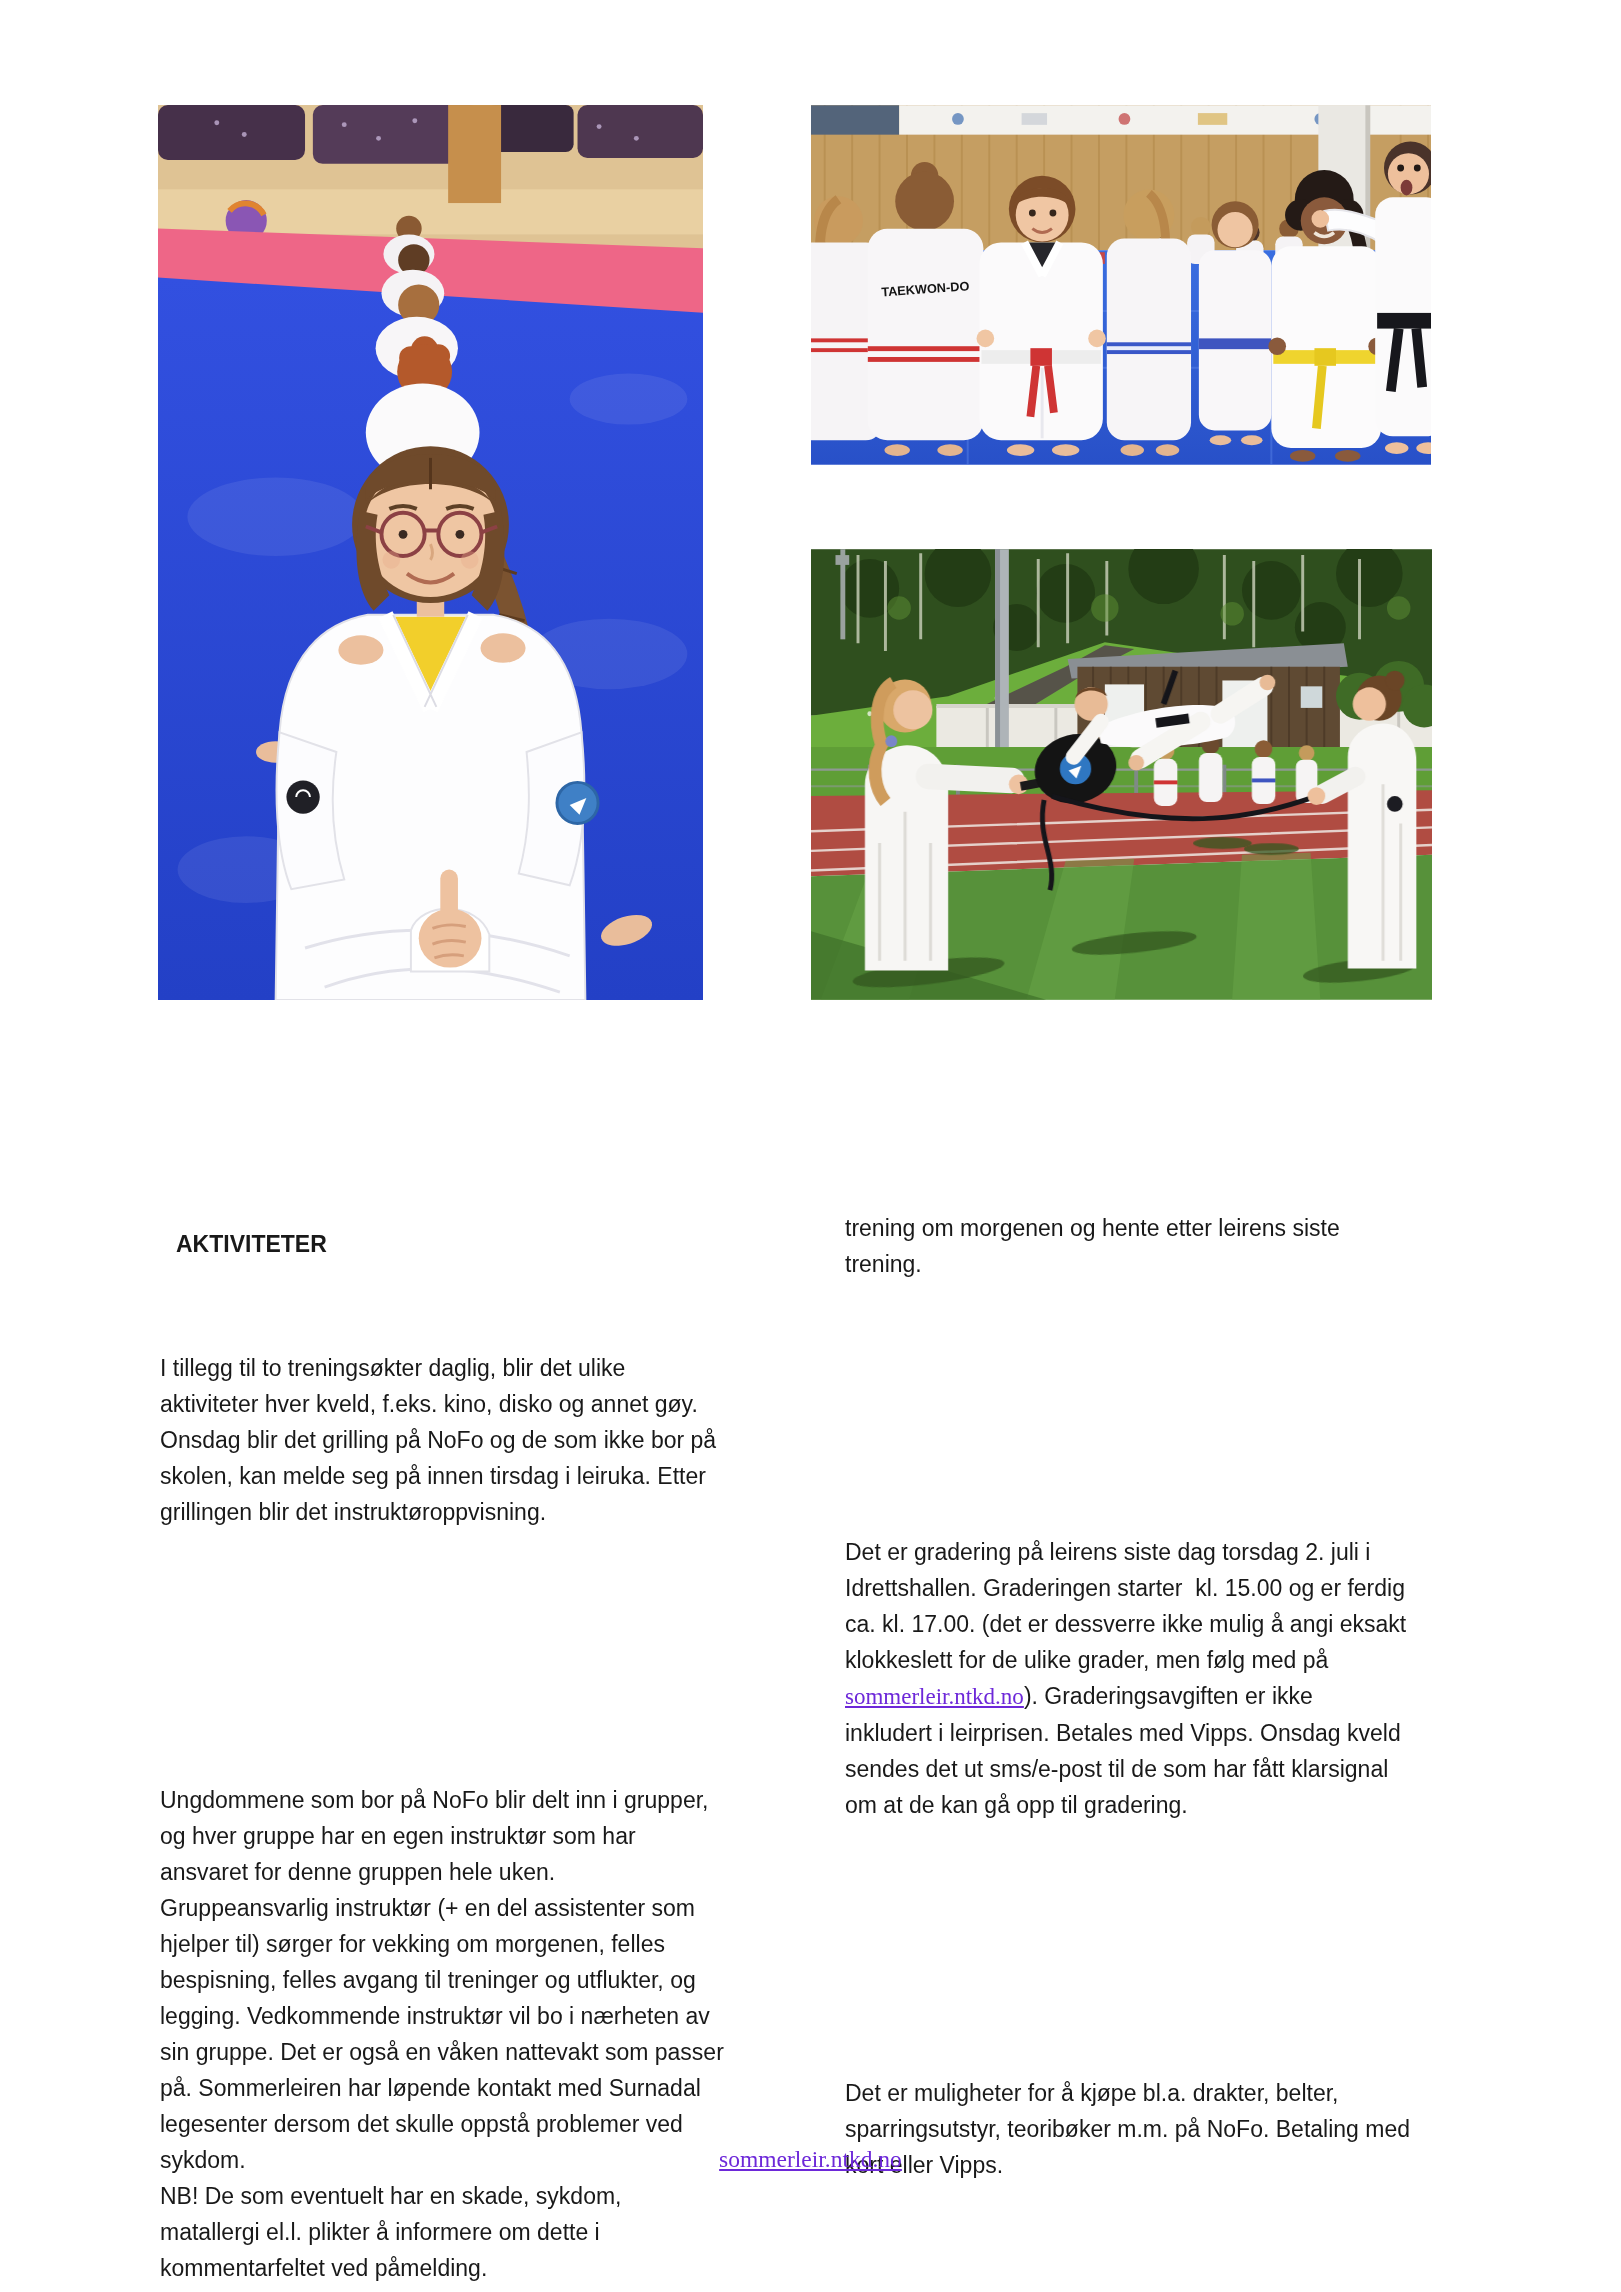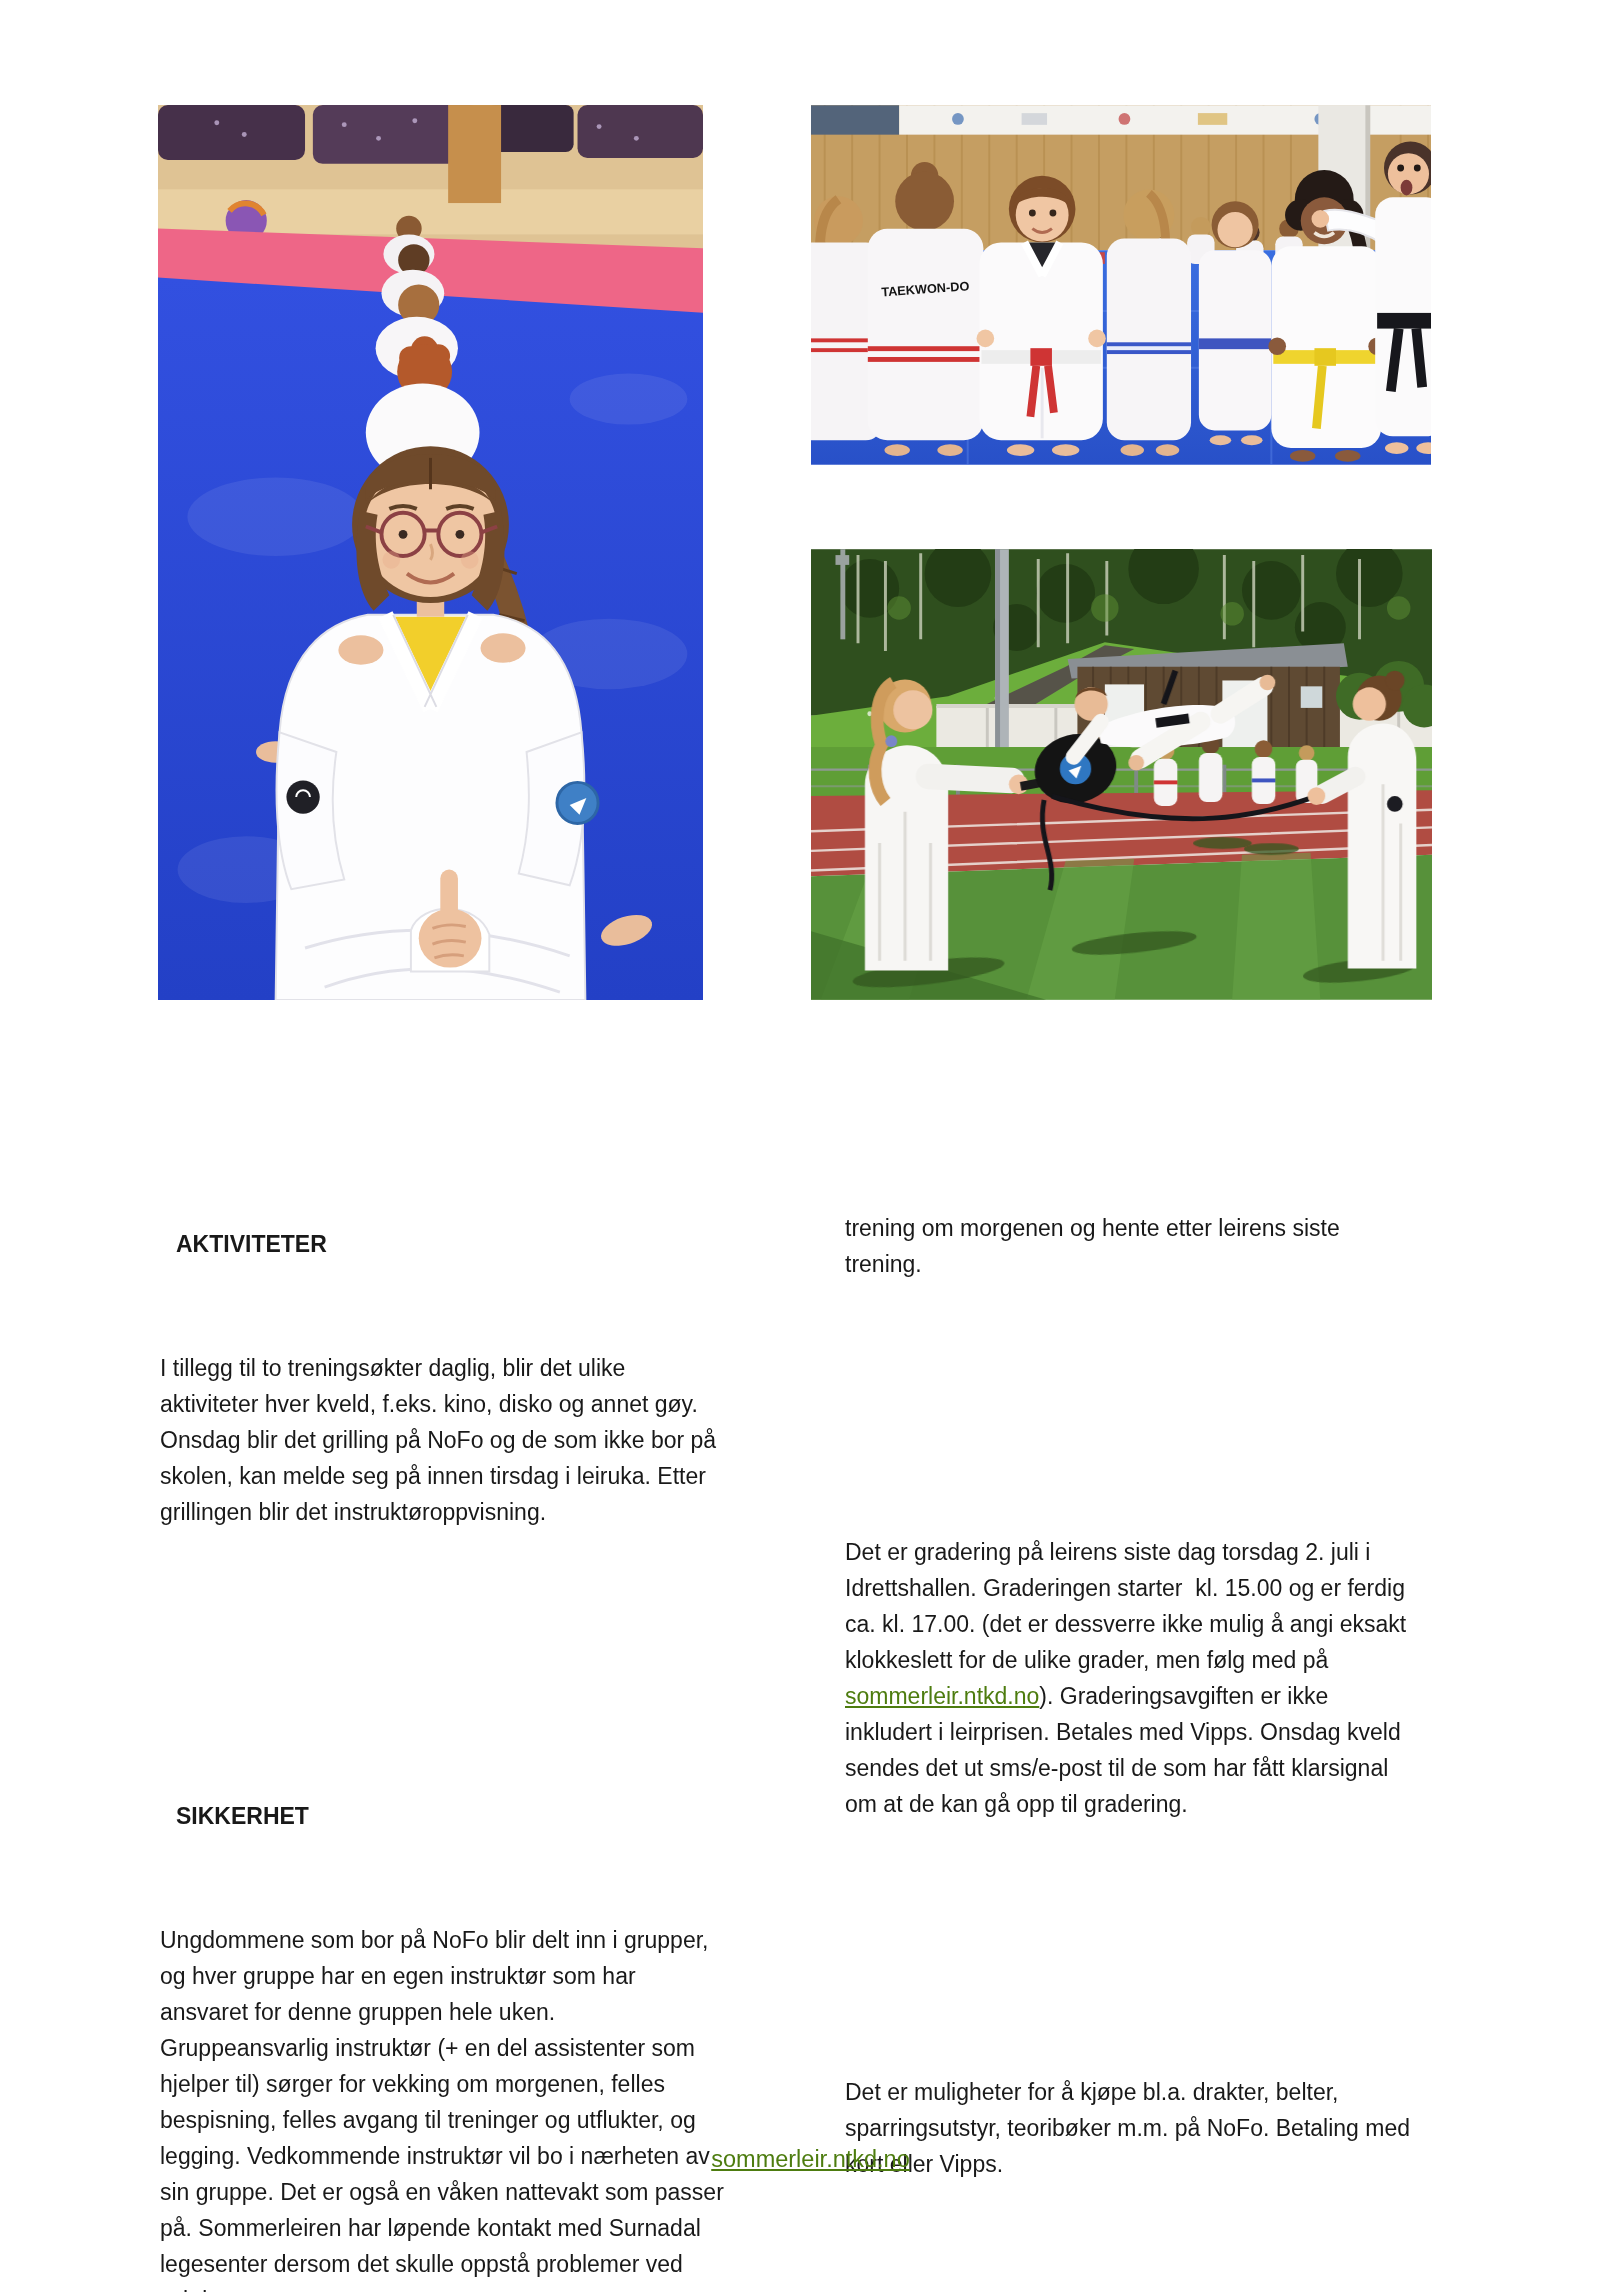--- a/index.html
+++ b/index.html
@@ -11,21 +11,21 @@
   .col {
     position:absolute; white-space:pre;
     font-size:23px; line-height:36px; width:608px;
   }
   .col-left  { left:160px; top:1066px; }
   .col-right { left:845px; top:1066px; }
   .block { margin:0 0 36px 0; }
   .block:last-child { margin-bottom:0; }
   .head { font-weight:700; margin:16px; }
   .body { margin:0; }
-  .inline-link, .footer-link { color:#4d7c0f; text-decoration:underline; cursor:pointer; }
+  .inline-link, .footer-link { color:#6d28d9; text-decoration:underline; cursor:pointer;font-family:Liberation Serif, serif; }
   .footer {
     position:absolute; left:0; top:2145px; width:1621px; text-align:center;
     font-size:23.5px; line-height:29px;
   }
 </style>
 </head>
 <body>
 
 <div class="page">
 
@@ -377,21 +377,20 @@
   <div class="col col-left">
     <div class="block">
       <div class="head">AKTIVITETER</div>
       <p class="body">I tillegg til to treningsøkter daglig, blir det ulike
 aktiviteter hver kveld, f.eks. kino, disko og annet gøy.
 Onsdag blir det grilling på NoFo og de som ikke bor på
 skolen, kan melde seg på innen tirsdag i leiruka. Etter
 grillingen blir det instruktøroppvisning.</p>
     </div>
     <div class="block">
-      <div class="head">SIKKERHET</div>
       <p class="body">Ungdommene som bor på NoFo blir delt inn i grupper,
 og hver gruppe har en egen instruktør som har
 ansvaret for denne gruppen hele uken.
 Gruppeansvarlig instruktør (+ en del assistenter som
 hjelper til) sørger for vekking om morgenen, felles
 bespisning, felles avgang til treninger og utflukter, og
 legging. Vedkommende instruktør vil bo i nærheten av
 sin gruppe. Det er også en våken nattevakt som passer
 på. Sommerleiren har løpende kontakt med Surnadal
 legesenter dersom det skulle oppstå problemer ved

